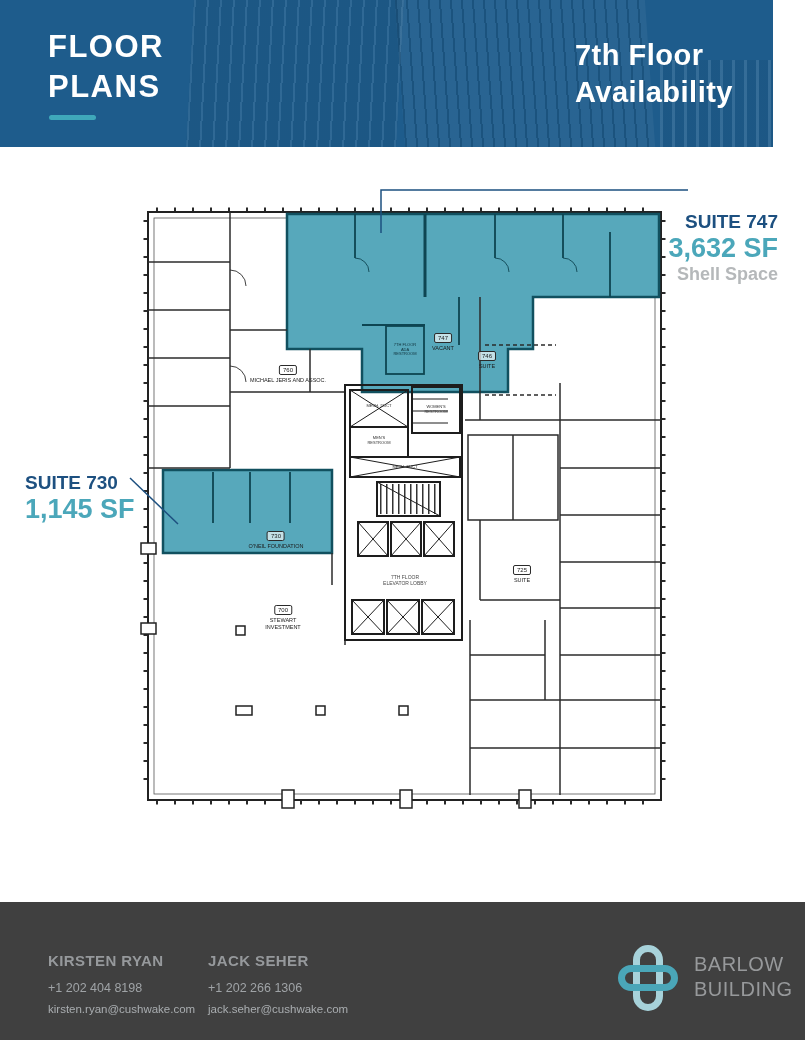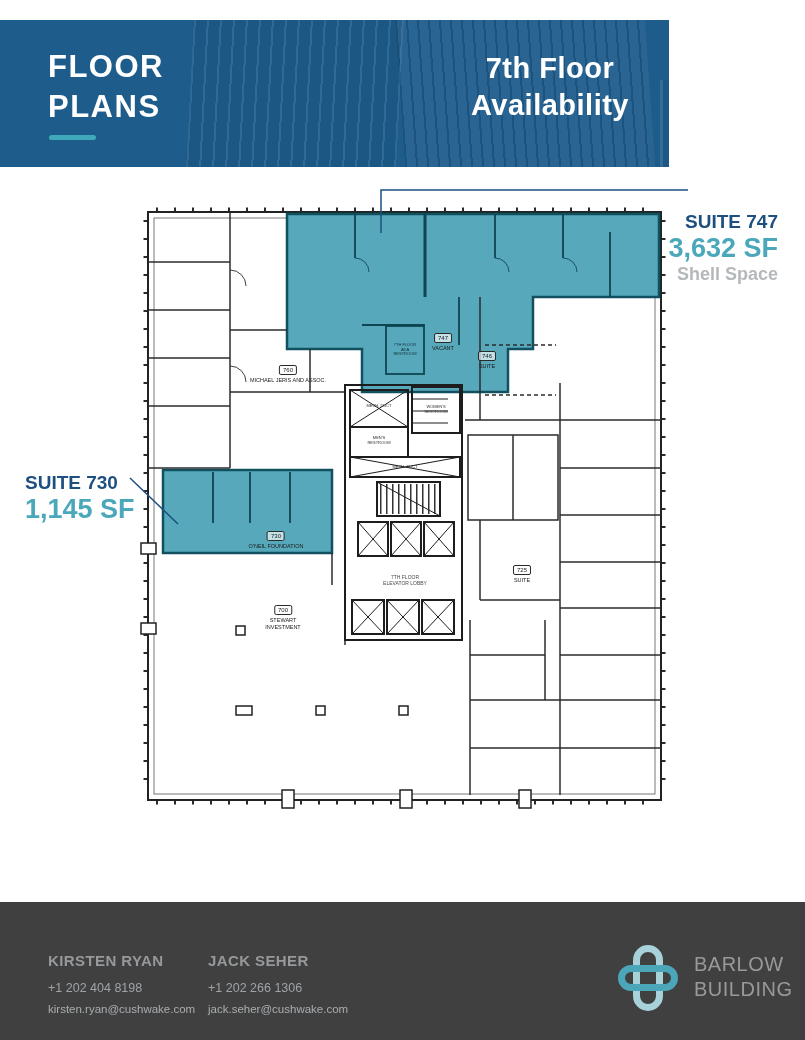--- a/index.html
+++ b/index.html
@@ -1,33 +1,33 @@
 <!DOCTYPE html>
 <html><head>
 <meta charset="utf-8">
 <style>
   * { margin:0; padding:0; box-sizing:border-box; }
   html,body { background:#ffffff; }
   body { font-family:"Liberation Sans", sans-serif; }
   #page { position:relative; width:805px; height:1040px; background:#ffffff; overflow:hidden; }
 
   
-  .header { position:absolute; left:0; top:0; width:669px; height:147px; background:#1e5c8c; overflow:hidden;margin-top:20px; }
+  .header { position:absolute; left:0; top:0; width:773px; height:147px; background:#1e5c8c; overflow:hidden; }
   .bldg { position:absolute; top:0; height:147px; }
   .bldg-left  { left:190px; width:210px; transform:skewX(-3deg);
     background:repeating-linear-gradient(90deg, rgba(255,255,255,0.08) 0 2px, rgba(0,0,0,0.06) 2px 13px); }
   .bldg-right { left:400px; width:250px; transform:skewX(4deg);
     background:repeating-linear-gradient(90deg, rgba(0,0,0,0.10) 0 2px, rgba(255,255,255,0.05) 2px 11px); }
   .bldg-far { left:660px; top:60px; height:87px; width:145px;
     background:repeating-linear-gradient(90deg, rgba(255,255,255,0.10) 0 3px, rgba(0,0,0,0.05) 3px 12px); }
   .header-title { position:absolute; left:48px; top:27px; color:#ffffff; font-size:31px; font-weight:bold;
     line-height:40px; letter-spacing:1.5px; white-space:pre-line; }
   .title-underline { position:absolute; left:49px; top:115px; width:47px; height:5px; background:#3fa8ba; border-radius:3px; }
-  .header-subtitle { position:absolute; right:40px; top:30px; color:#ffffff; font-size:29px; font-weight:bold;
-    line-height:37px; text-align:center; white-space:pre-line; letter-spacing:0.5px; }
+  .header-subtitle { position:absolute; right:40px; top:37px; color:#ffffff; font-size:29px; font-weight:bold;
+    line-height:37px; text-align:left; white-space:pre-line; letter-spacing:0.5px; }
 
   
   .callout { position:absolute; font-weight:bold;margin-top:42px; }
   .callout-747 { right:27px; top:169px; text-align:right; }
   .callout-730 { left:25px; top:430px; width:114px; text-align:left; }
   .callout-name { color:#1d5080; font-size:19px; line-height:22px; }
   .callout-area { color:#4ba7ba; font-size:27px; line-height:30px; }
   .callout-type { color:#b5b8ba; font-size:18px; line-height:22px; white-space:pre-line; }
 
   

